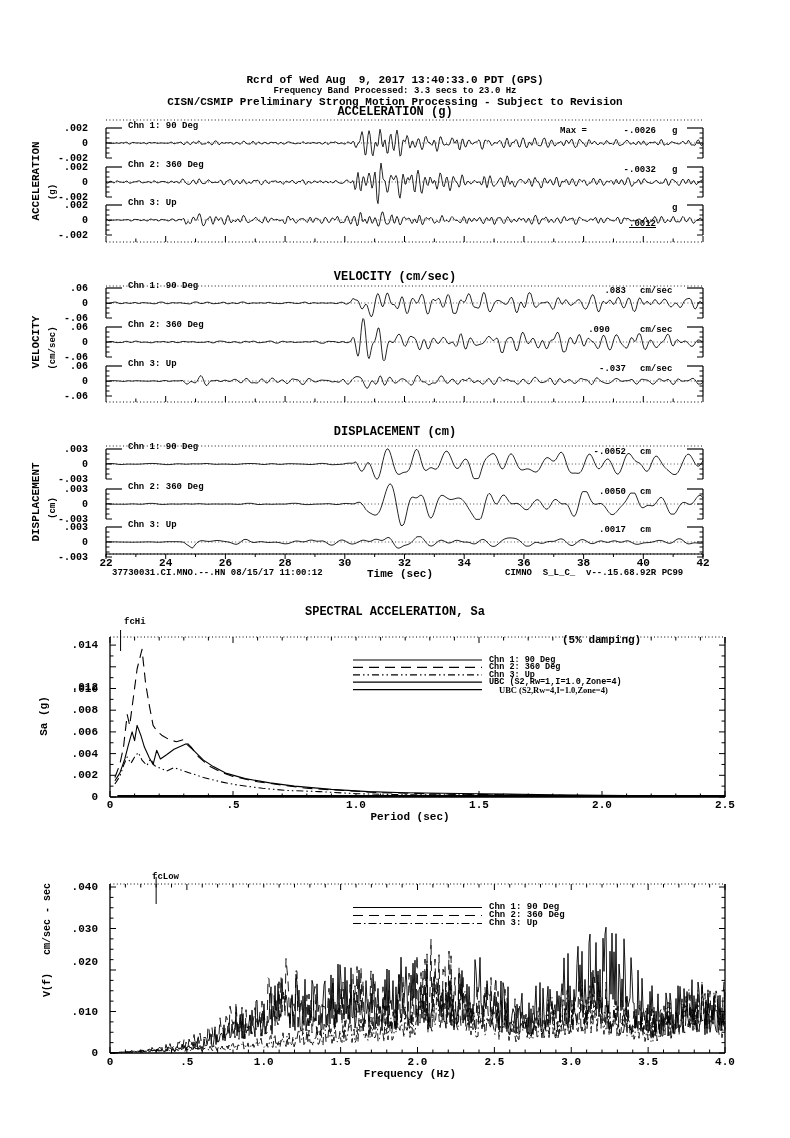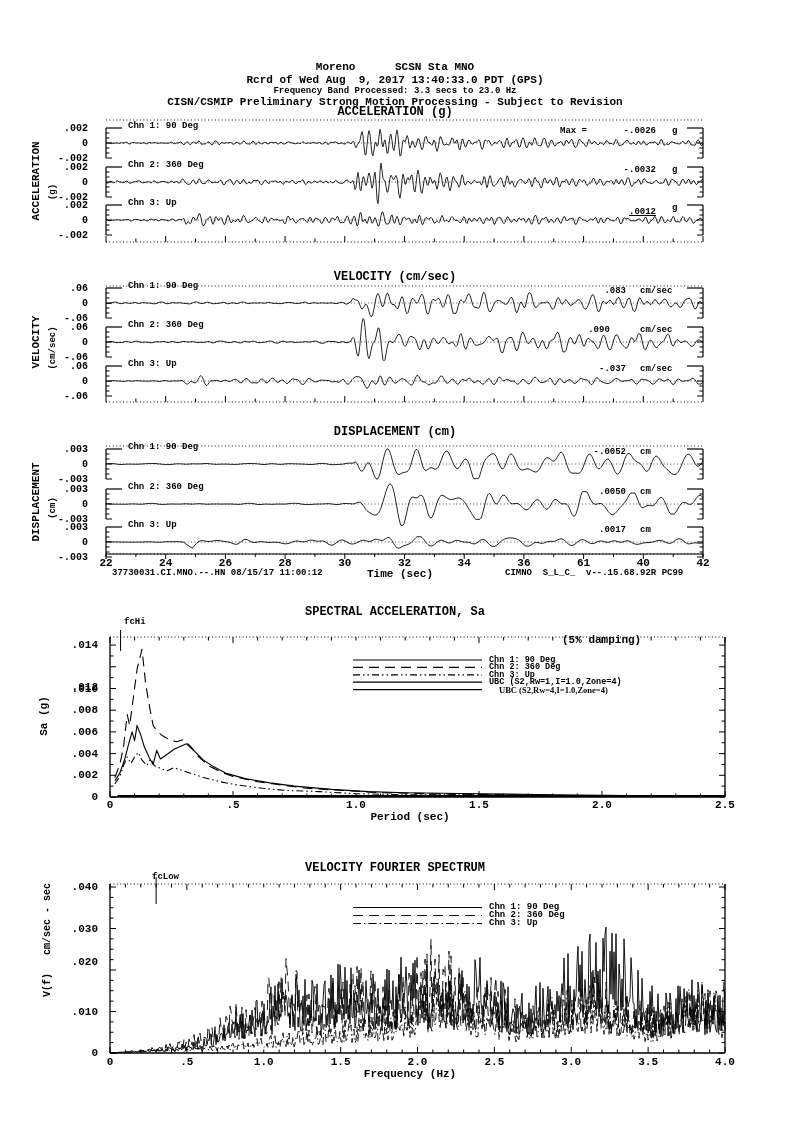--- a/index.html
+++ b/index.html
@@ -469,30 +469,28 @@
       <line x1="725" y1="887" x2="719" y2="887" stroke="#000" stroke-width="1"></line>
       <line x1="156.125" y1="877" x2="156.125" y2="904" stroke="#000" stroke-width="1"></line>
       <polyline points="110.0,1053.0 111.0,1053.0 112.0,1052.8 113.0,1052.7 114.0,1052.8 115.0,1052.8 116.0,1052.4 117.0,1052.7 118.0,1052.8 119.0,1052.3 120.0,1052.1 121.0,1052.1 122.0,1052.0 123.0,1052.2 124.0,1052.0 125.0,1052.3 126.0,1051.9 127.0,1052.0 128.0,1051.7 129.0,1052.2 130.0,1051.9 131.0,1051.6 132.0,1052.2 133.0,1051.8 134.0,1050.8 135.0,1051.8 136.0,1051.7 137.0,1052.1 138.0,1051.6 139.0,1052.0 140.0,1050.1 141.0,1050.7 142.0,1050.1 143.0,1050.5 144.0,1051.7 145.0,1050.7 146.0,1051.8 147.0,1050.5 148.0,1049.7 149.0,1049.4 150.0,1049.1 151.0,1050.8 152.0,1050.1 153.0,1051.0 154.0,1049.9 155.0,1050.5 156.0,1050.2 157.0,1051.0 158.0,1048.9 159.0,1051.5 160.0,1049.8 161.0,1051.3 162.0,1048.2 163.0,1051.2 164.0,1051.2 165.0,1051.3 166.0,1048.7 167.0,1051.1 168.0,1046.9 169.0,1047.8 170.0,1048.2 171.0,1048.3 172.0,1050.6 173.0,1048.2 174.0,1050.9 175.0,1050.2 176.0,1047.3 177.0,1046.9 178.0,1047.3 179.0,1049.4 180.0,1047.7 181.0,1049.1 182.0,1044.4 183.0,1049.1 184.0,1045.6 185.0,1047.9 186.0,1049.8 187.0,1046.7 188.0,1047.1 189.0,1045.7 190.0,1048.1 191.0,1047.0 192.0,1049.7 193.0,1048.2 194.0,1041.8 195.0,1047.8 196.0,1041.4 197.0,1043.6 198.0,1049.7 199.0,1047.0 200.0,1045.5 201.0,1048.8 202.0,1046.3 203.0,1049.2 204.0,1038.9 205.0,1046.2 206.0,1045.2 207.0,1045.3 208.0,1039.4 209.0,1040.8 210.0,1033.6 211.0,1037.8 212.0,1047.0 213.0,1046.7 214.0,1039.6 215.0,1029.4 216.0,1044.6 217.0,1034.5 218.0,1041.9 219.0,1041.4 220.0,1035.6 221.0,1033.5 222.0,1033.4 223.0,1040.3 224.0,1024.8 225.0,1040.9 226.0,1033.9 227.0,1034.3 228.0,1027.0 229.0,1022.7 230.0,1038.0 231.0,1036.2 232.0,1024.1 233.0,1033.6 234.0,1030.4 235.0,1027.3 236.0,1012.4 237.0,1035.8 238.0,1024.0 239.0,1032.1 240.0,1022.3 241.0,1014.2 242.0,1038.2 243.0,1013.5 244.0,1038.9 245.0,1024.5 246.0,1033.3 247.0,1029.7 248.0,1031.0 249.0,1022.8 250.0,1014.9 251.0,1033.8 252.0,1010.1 253.0,1025.6 254.0,1028.0 255.0,1036.8 256.0,1001.0 257.0,1000.2 258.0,1027.1 259.0,1020.0 260.0,1020.1 261.0,1031.4 262.0,1036.0 263.0,1025.9 264.0,1003.8 265.0,1034.2 266.0,1031.1 267.0,1021.5 268.0,1022.9 269.0,1019.2 270.0,999.8 271.0,986.8 272.0,1034.3 273.0,1005.9 274.0,1016.8 275.0,985.6 276.0,1016.8 277.0,1019.0 278.0,983.7 279.0,1020.8 280.0,1013.8 281.0,1016.3 282.0,978.6 283.0,999.4 284.0,996.1 285.0,1002.5 286.0,995.1 287.0,1000.7 288.0,1016.3 289.0,1012.7 290.0,1028.0 291.0,1005.2 292.0,995.5 293.0,1026.9 294.0,1014.4 295.0,1030.5 296.0,974.3 297.0,982.8 298.0,1007.1 299.0,990.1 300.0,1025.7 301.0,1031.2 302.0,1029.4 303.0,995.9 304.0,1025.4 305.0,979.3 306.0,1030.8 307.0,1021.8 308.0,1018.3 309.0,1025.8 310.0,1009.6 311.0,1020.5 312.0,980.3 313.0,984.7 314.0,1021.7 315.0,1017.7 316.0,1021.0 317.0,983.9 318.0,1011.7 319.0,1005.2 320.0,1006.4 321.0,1029.4 322.0,1029.7 323.0,1001.2 324.0,984.9 325.0,980.9 326.0,1027.4 327.0,1025.4 328.0,1023.5 329.0,998.6 330.0,1024.0 331.0,974.9 332.0,1018.5 333.0,978.1 334.0,1012.9 335.0,1027.1 336.0,1004.4 337.0,1022.3 338.0,964.1 339.0,1014.2 340.0,964.7 341.0,980.7 342.0,1008.7 343.0,1004.2 344.0,1019.1 345.0,967.2 346.0,1013.7 347.0,980.4 348.0,1018.8 349.0,1004.9 350.0,1023.7 351.0,967.8 352.0,1016.9 353.0,1018.1 354.0,998.2 355.0,1028.1 356.0,1021.1 357.0,1000.7 358.0,1002.8 359.0,970.0 360.0,1001.4 361.0,1000.0 362.0,1013.4 363.0,1020.0 364.0,1026.8 365.0,1009.4 366.0,980.6 367.0,1001.7 368.0,1007.5 369.0,1027.4 370.0,1010.8 371.0,993.0 372.0,1013.0 373.0,973.9 374.0,991.4 375.0,1029.5 376.0,1019.2 377.0,1003.3 378.0,988.4 379.0,1013.7 380.0,1007.2 381.0,1010.7 382.0,1030.8 383.0,1005.2 384.0,1009.3 385.0,979.5 386.0,1010.1 387.0,969.0 388.0,1027.5 389.0,970.1 390.0,1003.5 391.0,1000.3 392.0,1009.5 393.0,980.6 394.0,1020.5 395.0,1026.7 396.0,986.8 397.0,1027.8 398.0,991.8 399.0,974.3 400.0,1001.2 401.0,957.2 402.0,993.4 403.0,1013.8 404.0,1001.5 405.0,986.7 406.0,966.7 407.0,990.1 408.0,1024.7 409.0,1019.4 410.0,1019.9 411.0,975.0 412.0,1000.6 413.0,963.1 414.0,997.9 415.0,960.2 416.0,1017.4 417.0,1008.9 418.0,1025.6 419.0,989.7 420.0,986.8 421.0,1001.7 422.0,1001.1 423.0,1000.9 424.0,1009.0 425.0,1012.4 426.0,986.1 427.0,964.2 428.0,1029.1 429.0,1013.2 430.0,1026.5 431.0,1013.8 432.0,1009.9 433.0,984.1 434.0,976.7 435.0,991.6 436.0,991.5 437.0,993.4 438.0,988.6 439.0,1001.1 440.0,1015.7 441.0,995.6 442.0,997.3 443.0,989.5 444.0,1021.7 445.0,1021.3 446.0,1028.3 447.0,992.3 448.0,1009.8 449.0,981.8 450.0,1010.6 451.0,1025.1 452.0,1004.0 453.0,999.0 454.0,1029.9 455.0,1009.3 456.0,1012.1 457.0,1024.3 458.0,1020.6 459.0,973.0 460.0,974.4 461.0,999.5 462.0,970.5 463.0,1023.1 464.0,1015.6 465.0,1020.3 466.0,1011.7 467.0,984.2 468.0,1021.0 469.0,986.5 470.0,1008.0 471.0,1014.2 472.0,1021.8 473.0,1004.4 474.0,1005.5 475.0,959.6 476.0,970.3 477.0,989.6 478.0,992.1 479.0,986.2 480.0,957.4 481.0,1002.6 482.0,1010.8 483.0,1026.7 484.0,995.3 485.0,1006.0 486.0,1008.9 487.0,980.7 488.0,994.3 489.0,995.4 490.0,994.7 491.0,1018.7 492.0,1024.3 493.0,1014.4 494.0,995.9 495.0,992.1 496.0,1018.3 497.0,1009.7 498.0,1012.0 499.0,1030.1 500.0,1012.6 501.0,981.0 502.0,1032.5 503.0,982.6 504.0,987.8 505.0,1020.6 506.0,1011.2 507.0,1031.7 508.0,986.7 509.0,1034.5 510.0,1034.8 511.0,1023.8 512.0,1015.1 513.0,1008.7 514.0,1012.0 515.0,1013.7 516.0,1033.7 517.0,1004.2 518.0,1016.4 519.0,1034.5 520.0,1032.1 521.0,1004.2 522.0,993.2 523.0,1023.6 524.0,1023.5 525.0,1021.8 526.0,1027.3 527.0,1017.8 528.0,1033.9 529.0,1002.7 530.0,1034.0 531.0,1008.7 532.0,1033.4 533.0,1028.3 534.0,1029.8 535.0,1005.4 536.0,985.8 537.0,1021.2 538.0,1025.5 539.0,1024.6 540.0,982.5 541.0,1031.4 542.0,1031.8 543.0,988.2 544.0,1015.0 545.0,1028.1 546.0,1027.5 547.0,1000.2 548.0,986.3 549.0,1023.1 550.0,989.2 551.0,1006.2 552.0,1003.6 553.0,1015.2 554.0,1009.2 555.0,1004.6 556.0,1018.6 557.0,991.1 558.0,1011.2 559.0,995.6 560.0,1021.8 561.0,996.6 562.0,983.7 563.0,995.1 564.0,957.9 565.0,996.8 566.0,1023.9 567.0,1023.0 568.0,953.4 569.0,1021.7 570.0,985.8 571.0,1010.1 572.0,1012.9 573.0,1011.4 574.0,989.4 575.0,1001.6 576.0,996.0 577.0,963.4 578.0,946.3 579.0,991.6 580.0,964.8 581.0,999.3 582.0,951.3 583.0,1017.4 584.0,1000.9 585.0,979.4 586.0,1001.3 587.0,1015.7 588.0,1009.6 589.0,943.2 590.0,934.1 591.0,1006.2 592.0,972.2 593.0,996.7 594.0,977.0 595.0,983.0 596.0,942.5 597.0,1008.8 598.0,971.0 599.0,1016.6 600.0,969.3 601.0,1009.0 602.0,1014.4 603.0,938.2 604.0,971.4 605.0,933.9 606.0,927.2 607.0,1012.6 608.0,1005.8 609.0,1013.5 610.0,951.2 611.0,994.2 612.0,933.1 613.0,999.4 614.0,951.8 615.0,1004.6 616.0,933.7 617.0,1009.4 618.0,1017.1 619.0,964.0 620.0,978.8 621.0,1010.7 622.0,978.9 623.0,1007.2 624.0,938.8 625.0,966.9 626.0,1009.8 627.0,996.2 628.0,1006.3 629.0,1002.3 630.0,997.9 631.0,957.6 632.0,976.3 633.0,1002.6 634.0,1003.0 635.0,1028.2 636.0,1013.2 637.0,1027.7 638.0,970.2 639.0,1008.2 640.0,1008.8 641.0,1031.3 642.0,978.3 643.0,1007.2 644.0,1016.7 645.0,1015.7 646.0,1029.9 647.0,1008.0 648.0,1032.8 649.0,1028.6 650.0,991.4 651.0,1016.0 652.0,985.6 653.0,1012.7 654.0,1010.8 655.0,1032.2 656.0,1011.1 657.0,1021.4 658.0,993.8 659.0,1026.9 660.0,1034.3 661.0,1014.3 662.0,1036.2 663.0,1035.8 664.0,1023.7 665.0,1021.2 666.0,992.9 667.0,1001.0 668.0,1036.0 669.0,1026.4 670.0,993.1 671.0,1002.4 672.0,1028.3 673.0,1014.3 674.0,1032.4 675.0,1032.4 676.0,998.5 677.0,1028.0 678.0,985.7 679.0,1014.8 680.0,986.4 681.0,1005.4 682.0,1022.5 683.0,1032.6 684.0,988.5 685.0,1008.7 686.0,1016.0 687.0,991.5 688.0,1018.3 689.0,1025.5 690.0,1019.6 691.0,1010.0 692.0,979.7 693.0,1025.2 694.0,995.6 695.0,1025.3 696.0,1020.2 697.0,1032.1 698.0,982.0 699.0,990.5 700.0,1012.3 701.0,1021.6 702.0,984.2 703.0,997.1 704.0,1010.5 705.0,1034.8 706.0,999.8 707.0,1033.6 708.0,993.3 709.0,1013.8 710.0,1032.3 711.0,1025.4 712.0,1005.0 713.0,1020.2 714.0,998.4 715.0,1024.9 716.0,1030.5 717.0,1032.4 718.0,995.6 719.0,1025.4 720.0,995.2 721.0,1030.9 722.0,1007.7 723.0,1025.2 724.0,1010.0 725.0,992.2" fill="none" stroke="#000" stroke-width="0.9" stroke-linejoin="round"></polyline>
       <polyline points="110.0,1053.0 111.0,1052.9 112.0,1052.9 113.0,1052.8 114.0,1052.9 115.0,1052.8 116.0,1052.5 117.0,1052.8 118.0,1052.4 119.0,1052.7 120.0,1052.1 121.0,1052.6 122.0,1052.7 123.0,1052.6 124.0,1051.5 125.0,1052.1 126.0,1052.2 127.0,1052.2 128.0,1052.0 129.0,1052.2 130.0,1052.4 131.0,1050.8 132.0,1050.7 133.0,1051.6 134.0,1050.5 135.0,1051.8 136.0,1052.2 137.0,1051.9 138.0,1050.7 139.0,1051.8 140.0,1050.7 141.0,1052.1 142.0,1050.6 143.0,1051.6 144.0,1049.2 145.0,1051.1 146.0,1051.3 147.0,1050.5 148.0,1050.3 149.0,1050.9 150.0,1051.4 151.0,1051.1 152.0,1047.4 153.0,1049.4 154.0,1049.2 155.0,1051.0 156.0,1048.5 157.0,1050.7 158.0,1048.8 159.0,1047.7 160.0,1047.5 161.0,1048.4 162.0,1047.4 163.0,1050.3 164.0,1050.2 165.0,1049.8 166.0,1044.5 167.0,1048.3 168.0,1047.7 169.0,1050.1 170.0,1043.6 171.0,1047.2 172.0,1048.4 173.0,1046.7 174.0,1046.8 175.0,1048.7 176.0,1049.4 177.0,1049.3 178.0,1042.2 179.0,1043.4 180.0,1041.5 181.0,1045.2 182.0,1043.5 183.0,1046.7 184.0,1039.6 185.0,1048.1 186.0,1042.1 187.0,1044.2 188.0,1047.6 189.0,1039.1 190.0,1041.9 191.0,1046.3 192.0,1041.9 193.0,1046.2 194.0,1034.5 195.0,1042.0 196.0,1042.0 197.0,1046.9 198.0,1034.1 199.0,1043.5 200.0,1033.2 201.0,1040.7 202.0,1035.9 203.0,1036.8 204.0,1038.2 205.0,1037.0 206.0,1038.6 207.0,1044.4 208.0,1026.1 209.0,1028.6 210.0,1042.8 211.0,1044.6 212.0,1027.7 213.0,1037.4 214.0,1038.9 215.0,1026.8 216.0,1034.0 217.0,1042.3 218.0,1041.1 219.0,1034.6 220.0,1017.8 221.0,1027.4 222.0,1024.9 223.0,1029.5 224.0,1040.9 225.0,1030.3 226.0,1016.3 227.0,1018.0 228.0,1027.8 229.0,1033.3 230.0,1006.2 231.0,1011.1 232.0,1020.6 233.0,1024.5 234.0,1021.8 235.0,1037.9 236.0,1002.2 237.0,1019.4 238.0,1032.4 239.0,1039.4 240.0,1013.5 241.0,1032.9 242.0,1007.2 243.0,1038.4 244.0,1031.6 245.0,1038.6 246.0,1009.7 247.0,1028.1 248.0,1026.5 249.0,1035.8 250.0,1015.2 251.0,1030.5 252.0,1034.1 253.0,1021.4 254.0,1016.7 255.0,1007.6 256.0,1029.8 257.0,1018.6 258.0,1026.2 259.0,1023.0 260.0,1011.5 261.0,1036.2 262.0,1001.1 263.0,1026.7 264.0,1010.3 265.0,1023.6 266.0,1033.7 267.0,1033.0 268.0,977.8 269.0,978.8 270.0,1009.0 271.0,1030.3 272.0,991.6 273.0,993.2 274.0,995.8 275.0,1026.6 276.0,997.4 277.0,1021.5 278.0,1024.9 279.0,981.7 280.0,1017.5 281.0,977.1 282.0,1012.1 283.0,992.0 284.0,995.7 285.0,1016.3 286.0,958.5 287.0,969.7 288.0,980.7 289.0,1002.0 290.0,1026.8 291.0,994.1 292.0,993.7 293.0,1016.1 294.0,1003.8 295.0,1010.8 296.0,970.7 297.0,971.3 298.0,1030.1 299.0,1011.2 300.0,1011.6 301.0,998.5 302.0,1007.8 303.0,1023.5 304.0,1018.4 305.0,1019.0 306.0,1017.5 307.0,994.8 308.0,1025.7 309.0,994.0 310.0,1023.0 311.0,1000.3 312.0,1033.0 313.0,1022.6 314.0,993.8 315.0,986.4 316.0,1023.7 317.0,1033.5 318.0,1032.8 319.0,1012.1 320.0,1035.0 321.0,1029.5 322.0,1004.5 323.0,1006.8 324.0,1006.1 325.0,1007.4 326.0,1011.2 327.0,1027.5 328.0,1000.6 329.0,988.3 330.0,1005.8 331.0,1012.6 332.0,991.5 333.0,979.9 334.0,1029.4 335.0,1002.2 336.0,1024.1 337.0,1008.8 338.0,1013.8 339.0,1002.2 340.0,1016.8 341.0,988.5 342.0,1024.6 343.0,982.1 344.0,1007.8 345.0,1025.2 346.0,1023.1 347.0,1006.4 348.0,1007.3 349.0,1019.6 350.0,984.5 351.0,1006.7 352.0,979.5 353.0,973.6 354.0,1004.4 355.0,985.6 356.0,1017.2 357.0,966.5 358.0,1012.5 359.0,1000.3 360.0,1016.8 361.0,967.7 362.0,1012.0 363.0,980.8 364.0,1018.8 365.0,1023.7 366.0,1016.9 367.0,1008.9 368.0,998.5 369.0,1021.5 370.0,997.8 371.0,970.9 372.0,1009.8 373.0,1003.9 374.0,991.9 375.0,979.6 376.0,1012.6 377.0,1018.6 378.0,1004.2 379.0,1028.8 380.0,1006.3 381.0,1021.5 382.0,1021.3 383.0,986.8 384.0,1022.5 385.0,994.7 386.0,1024.3 387.0,1005.7 388.0,1028.0 389.0,990.6 390.0,1031.6 391.0,1021.8 392.0,1033.0 393.0,1011.8 394.0,1015.4 395.0,1019.8 396.0,1029.7 397.0,993.6 398.0,1012.3 399.0,974.8 400.0,1011.0 401.0,1021.9 402.0,1016.3 403.0,976.6 404.0,1008.1 405.0,1011.5 406.0,1015.0 407.0,1016.8 408.0,1025.9 409.0,973.1 410.0,991.1 411.0,1005.7 412.0,1026.3 413.0,989.3 414.0,1014.1 415.0,1017.1 416.0,1017.3 417.0,954.7 418.0,1001.2 419.0,1019.9 420.0,1023.1 421.0,972.4 422.0,1018.3 423.0,971.0 424.0,1022.6 425.0,959.0 426.0,1018.9 427.0,953.9 428.0,1022.9 429.0,1015.8 430.0,991.6 431.0,939.0 432.0,1018.2 433.0,1016.3 434.0,1017.0 435.0,959.0 436.0,995.2 437.0,994.7 438.0,1001.6 439.0,954.7 440.0,1008.8 441.0,995.9 442.0,1023.0 443.0,969.2 444.0,971.9 445.0,965.5 446.0,1012.8 447.0,1024.0 448.0,1005.8 449.0,951.1 450.0,1025.5 451.0,955.8 452.0,1008.7 453.0,1008.7 454.0,994.7 455.0,977.4 456.0,1023.9 457.0,1024.4 458.0,1007.6 459.0,967.9 460.0,1014.4 461.0,1025.9 462.0,1022.3 463.0,974.6 464.0,1016.3 465.0,1004.1 466.0,1031.6 467.0,1025.2 468.0,1022.8 469.0,1030.6 470.0,1008.1 471.0,1018.0 472.0,1004.9 473.0,1003.6 474.0,1021.8 475.0,1027.0 476.0,1032.5 477.0,985.3 478.0,1022.1 479.0,1014.2 480.0,1013.4 481.0,1010.4 482.0,1014.3 483.0,1002.8 484.0,1012.7 485.0,987.1 486.0,1006.5 487.0,984.0 488.0,1012.0 489.0,1023.5 490.0,1024.7 491.0,977.5 492.0,1014.5 493.0,1006.2 494.0,1014.2 495.0,986.4 496.0,977.4 497.0,1028.2 498.0,991.3 499.0,1027.6 500.0,1012.9 501.0,1000.4 502.0,1018.3 503.0,1025.9 504.0,1026.4 505.0,989.3 506.0,1031.3 507.0,997.5 508.0,1028.8 509.0,1025.5 510.0,1022.2 511.0,1023.8 512.0,1020.7 513.0,1021.6 514.0,1032.4 515.0,998.7 516.0,1013.9 517.0,1019.8 518.0,1015.8 519.0,1004.0 520.0,1011.0 521.0,1020.3 522.0,1011.9 523.0,1027.8 524.0,1015.0 525.0,1028.7 526.0,1022.8 527.0,1019.4 528.0,1015.9 529.0,1029.4 530.0,1035.0 531.0,1035.8 532.0,1033.2 533.0,1005.8 534.0,1027.8 535.0,1022.4 536.0,1031.0 537.0,1011.1 538.0,1020.4 539.0,1024.1 540.0,1025.7 541.0,1029.7 542.0,1037.8 543.0,1020.1 544.0,1037.8 545.0,1034.8 546.0,1014.6 547.0,1020.8 548.0,1026.0 549.0,1034.0 550.0,1021.8 551.0,1011.6 552.0,1011.4 553.0,1016.1 554.0,1010.1 555.0,1037.3 556.0,1037.9 557.0,1022.3 558.0,1037.7 559.0,1032.8 560.0,1025.0 561.0,995.0 562.0,999.3 563.0,1031.0 564.0,1021.2 565.0,1008.5 566.0,1015.6 567.0,1018.2 568.0,1032.2 569.0,1003.4 570.0,1023.9 571.0,1032.4 572.0,1014.0 573.0,1032.5 574.0,1000.3 575.0,1017.0 576.0,1014.7 577.0,1026.5 578.0,1008.7 579.0,982.0 580.0,981.2 581.0,1032.9 582.0,1026.9 583.0,1031.1 584.0,1019.1 585.0,1026.3 586.0,1010.5 587.0,1025.3 588.0,997.1 589.0,998.5 590.0,1012.1 591.0,1000.7 592.0,1017.5 593.0,970.3 594.0,986.7 595.0,998.3 596.0,1008.5 597.0,1005.0 598.0,975.4 599.0,1003.6 600.0,1006.6 601.0,1029.2 602.0,997.0 603.0,1020.9 604.0,1012.2 605.0,1013.3 606.0,982.2 607.0,1024.3 608.0,1003.2 609.0,1032.5 610.0,1023.4 611.0,1033.2 612.0,1020.5 613.0,1026.4 614.0,1010.6 615.0,1024.3 616.0,1009.0 617.0,1009.9 618.0,1006.2 619.0,1035.9 620.0,1026.4 621.0,995.7 622.0,995.9 623.0,1033.0 624.0,1029.0 625.0,1015.9 626.0,996.8 627.0,1024.5 628.0,1010.5 629.0,1028.0 630.0,1024.6 631.0,1035.3 632.0,1028.5 633.0,1022.1 634.0,1011.2 635.0,1028.0 636.0,1017.4 637.0,1024.8 638.0,1030.6 639.0,1006.4 640.0,999.9 641.0,1030.2 642.0,1011.7 643.0,1032.0 644.0,1024.6 645.0,1012.8 646.0,1010.0 647.0,1023.0 648.0,1001.5 649.0,1031.3 650.0,1010.6 651.0,1029.4 652.0,1008.9 653.0,1037.2 654.0,1007.3 655.0,1037.1 656.0,1022.1 657.0,1034.6 658.0,1033.1 659.0,1018.6 660.0,1038.2 661.0,1034.1 662.0,1012.9 663.0,1031.3 664.0,1005.8 665.0,1027.7 666.0,1021.4 667.0,1025.0 668.0,1014.4 669.0,1022.7 670.0,1014.5 671.0,1038.3 672.0,1033.5 673.0,1035.4 674.0,1027.1 675.0,1018.7 676.0,1028.9 677.0,1027.7 678.0,1014.5 679.0,1036.4 680.0,1019.7 681.0,1020.9 682.0,998.8 683.0,1021.0 684.0,1032.4 685.0,1032.7 686.0,1016.1 687.0,1008.8 688.0,1027.0 689.0,1025.9 690.0,994.9 691.0,1024.2 692.0,1009.4 693.0,1030.5 694.0,1007.2 695.0,1019.1 696.0,997.1 697.0,1017.3 698.0,1017.3 699.0,1031.7 700.0,1020.4 701.0,1015.0 702.0,1020.3 703.0,1020.7 704.0,1008.5 705.0,1029.7 706.0,1001.8 707.0,1028.3 708.0,989.8 709.0,1029.6 710.0,990.9 711.0,1017.6 712.0,1010.0 713.0,1024.2 714.0,995.8 715.0,1011.4 716.0,990.9 717.0,993.8 718.0,1013.7 719.0,1028.2 720.0,1017.6 721.0,1015.2 722.0,1030.1 723.0,995.3 724.0,982.3 725.0,1033.6" fill="none" stroke="#000" stroke-width="0.9" stroke-linejoin="round" stroke-dasharray="10,6"></polyline>
       <polyline points="110.0,1053.0 111.0,1053.0 112.0,1052.9 113.0,1052.9 114.0,1052.9 115.0,1052.8 116.0,1052.8 117.0,1052.9 118.0,1052.6 119.0,1052.8 120.0,1052.5 121.0,1052.8 122.0,1052.7 123.0,1052.5 124.0,1052.7 125.0,1052.6 126.0,1051.9 127.0,1052.2 128.0,1052.2 129.0,1052.3 130.0,1051.6 131.0,1052.4 132.0,1052.0 133.0,1052.0 134.0,1052.0 135.0,1051.8 136.0,1051.4 137.0,1052.1 138.0,1051.9 139.0,1052.1 140.0,1050.9 141.0,1051.5 142.0,1052.2 143.0,1051.9 144.0,1051.1 145.0,1052.0 146.0,1051.2 147.0,1052.2 148.0,1052.2 149.0,1051.7 150.0,1051.8 151.0,1051.5 152.0,1051.0 153.0,1050.9 154.0,1050.1 155.0,1050.1 156.0,1051.9 157.0,1051.4 158.0,1050.4 159.0,1051.5 160.0,1051.3 161.0,1050.0 162.0,1050.3 163.0,1051.6 164.0,1051.9 165.0,1051.8 166.0,1050.2 167.0,1051.0 168.0,1049.4 169.0,1050.5 170.0,1050.8 171.0,1051.6 172.0,1048.7 173.0,1048.9 174.0,1051.1 175.0,1051.7 176.0,1049.5 177.0,1049.0 178.0,1050.8 179.0,1050.4 180.0,1049.2 181.0,1049.4 182.0,1049.4 183.0,1049.8 184.0,1050.8 185.0,1051.5 186.0,1048.3 187.0,1050.3 188.0,1048.9 189.0,1050.8 190.0,1051.0 191.0,1049.9 192.0,1051.0 193.0,1050.1 194.0,1047.1 195.0,1048.5 196.0,1048.7 197.0,1048.4 198.0,1048.8 199.0,1046.8 200.0,1050.4 201.0,1048.4 202.0,1051.2 203.0,1049.3 204.0,1048.8 205.0,1048.2 206.0,1048.0 207.0,1048.5 208.0,1048.9 209.0,1050.7 210.0,1046.2 211.0,1048.0 212.0,1050.3 213.0,1050.3 214.0,1044.9 215.0,1045.6 216.0,1047.9 217.0,1050.6 218.0,1047.6 219.0,1048.0 220.0,1046.9 221.0,1050.0 222.0,1046.0 223.0,1048.9 224.0,1048.7 225.0,1049.5 226.0,1050.0 227.0,1044.5 228.0,1048.8 229.0,1045.1 230.0,1049.9 231.0,1047.8 232.0,1044.5 233.0,1043.3 234.0,1046.7 235.0,1048.8 236.0,1046.0 237.0,1049.8 238.0,1044.8 239.0,1045.7 240.0,1044.5 241.0,1043.3 242.0,1044.7 243.0,1041.5 244.0,1049.1 245.0,1045.6 246.0,1047.9 247.0,1046.9 248.0,1042.9 249.0,1047.7 250.0,1047.9 251.0,1045.7 252.0,1047.5 253.0,1043.9 254.0,1047.4 255.0,1044.1 256.0,1044.3 257.0,1038.7 258.0,1046.3 259.0,1043.0 260.0,1042.4 261.0,1038.2 262.0,1043.8 263.0,1046.3 264.0,1047.3 265.0,1046.3 266.0,1047.3 267.0,1043.1 268.0,1047.3 269.0,1044.9 270.0,1036.8 271.0,1035.4 272.0,1046.9 273.0,1047.3 274.0,1037.9 275.0,1034.5 276.0,1047.4 277.0,1042.7 278.0,1045.2 279.0,1040.7 280.0,1047.1 281.0,1040.2 282.0,1042.3 283.0,1032.8 284.0,1043.0 285.0,1043.7 286.0,1046.5 287.0,1036.0 288.0,1044.6 289.0,1033.0 290.0,1042.6 291.0,1045.7 292.0,1043.8 293.0,1036.7 294.0,1046.8 295.0,1044.1 296.0,1036.7 297.0,1038.7 298.0,1032.1 299.0,1029.5 300.0,1042.5 301.0,1039.1 302.0,1039.3 303.0,1028.6 304.0,1045.9 305.0,1042.2 306.0,1041.3 307.0,1029.2 308.0,1042.9 309.0,1030.0 310.0,1042.3 311.0,1042.3 312.0,1042.5 313.0,1045.7 314.0,1040.2 315.0,1038.3 316.0,1037.7 317.0,1025.7 318.0,1044.3 319.0,1043.8 320.0,1039.9 321.0,1030.5 322.0,1041.7 323.0,1045.1 324.0,1024.2 325.0,1025.9 326.0,1041.5 327.0,1036.7 328.0,1038.6 329.0,1023.2 330.0,1036.6 331.0,1028.7 332.0,1043.3 333.0,1034.6 334.0,1040.9 335.0,1021.9 336.0,1037.2 337.0,1041.6 338.0,1041.8 339.0,1038.0 340.0,1030.5 341.0,1041.5 342.0,1042.5 343.0,1023.9 344.0,1041.9 345.0,1020.7 346.0,1040.6 347.0,1039.2 348.0,1031.5 349.0,1023.3 350.0,1028.4 351.0,1024.8 352.0,1042.5 353.0,1035.1 354.0,1029.1 355.0,1042.7 356.0,1040.5 357.0,1026.9 358.0,1041.7 359.0,1017.5 360.0,1031.5 361.0,1019.2 362.0,1031.1 363.0,1019.5 364.0,1037.0 365.0,1038.0 366.0,1033.2 367.0,1036.1 368.0,1040.6 369.0,1024.8 370.0,1038.0 371.0,1017.0 372.0,1036.7 373.0,1016.0 374.0,1037.1 375.0,1037.8 376.0,1034.5 377.0,1013.1 378.0,1041.4 379.0,1041.0 380.0,1035.3 381.0,1026.4 382.0,1028.2 383.0,1033.7 384.0,1041.7 385.0,1018.7 386.0,1034.1 387.0,1027.8 388.0,1039.9 389.0,1025.3 390.0,1026.1 391.0,1017.8 392.0,1040.2 393.0,1038.7 394.0,1033.2 395.0,1009.4 396.0,1032.1 397.0,1012.3 398.0,1027.0 399.0,1028.2 400.0,1030.4 401.0,1008.1 402.0,1028.5 403.0,1029.9 404.0,1037.3 405.0,1005.4 406.0,1027.9 407.0,1030.4 408.0,1026.7 409.0,1019.8 410.0,1037.4 411.0,1011.8 412.0,1033.6 413.0,1017.1 414.0,1032.8 415.0,1034.8 416.0,1021.9 417.0,1020.0 418.0,1010.5 419.0,1000.1 420.0,1009.9 421.0,1004.1 422.0,1017.1 423.0,994.6 424.0,1020.8 425.0,1013.9 426.0,1022.1 427.0,997.0 428.0,1032.3 429.0,1017.2 430.0,1027.8 431.0,1026.9 432.0,1032.6 433.0,982.0 434.0,1020.9 435.0,1025.2 436.0,1015.6 437.0,978.6 438.0,994.3 439.0,1018.3 440.0,1028.7 441.0,1020.2 442.0,992.6 443.0,1019.8 444.0,1003.2 445.0,1008.7 446.0,982.2 447.0,1005.9 448.0,1015.3 449.0,1005.2 450.0,1007.7 451.0,978.5 452.0,1025.7 453.0,995.3 454.0,1027.4 455.0,1018.2 456.0,1021.2 457.0,1027.3 458.0,1030.1 459.0,999.4 460.0,1009.3 461.0,984.6 462.0,999.4 463.0,1002.9 464.0,1003.6 465.0,991.0 466.0,1001.4 467.0,1018.5 468.0,1008.2 469.0,1027.8 470.0,1002.4 471.0,1034.9 472.0,1008.1 473.0,1029.7 474.0,1012.4 475.0,1027.0 476.0,1036.9 477.0,1036.8 478.0,1036.3 479.0,999.3 480.0,1023.3 481.0,1017.7 482.0,1028.8 483.0,1014.8 484.0,1013.1 485.0,1035.2 486.0,1030.8 487.0,1017.0 488.0,1021.4 489.0,1019.2 490.0,1028.3 491.0,1024.8 492.0,1009.5 493.0,1024.9 494.0,1029.7 495.0,1034.8 496.0,1024.2 497.0,1020.8 498.0,1008.6 499.0,1039.6 500.0,1026.0 501.0,1031.5 502.0,1029.2 503.0,1026.4 504.0,1027.5 505.0,1018.2 506.0,1010.3 507.0,1022.0 508.0,1027.6 509.0,1040.5 510.0,1031.9 511.0,1028.6 512.0,1032.0 513.0,1020.8 514.0,1024.0 515.0,1036.0 516.0,1041.8 517.0,1026.6 518.0,1039.0 519.0,1039.5 520.0,1027.2 521.0,1023.2 522.0,1025.5 523.0,1031.1 524.0,1021.3 525.0,1024.2 526.0,1014.2 527.0,1038.9 528.0,1032.0 529.0,1037.5 530.0,1039.7 531.0,1037.5 532.0,1032.2 533.0,1038.2 534.0,1020.2 535.0,1017.6 536.0,1021.8 537.0,1036.9 538.0,1036.5 539.0,1007.5 540.0,1014.5 541.0,1026.8 542.0,1034.1 543.0,1031.3 544.0,1028.8 545.0,1021.5 546.0,1032.7 547.0,1031.2 548.0,999.9 549.0,1037.6 550.0,1025.0 551.0,1017.8 552.0,997.4 553.0,1034.1 554.0,1011.2 555.0,1036.2 556.0,1034.4 557.0,1035.6 558.0,1021.0 559.0,1033.6 560.0,1010.5 561.0,1031.4 562.0,1018.4 563.0,1000.2 564.0,1000.1 565.0,1034.9 566.0,1027.1 567.0,990.3 568.0,989.9 569.0,1034.0 570.0,1030.3 571.0,1030.2 572.0,1000.3 573.0,1025.0 574.0,996.0 575.0,1012.7 576.0,1016.5 577.0,1029.5 578.0,1031.6 579.0,1022.2 580.0,999.1 581.0,1010.6 582.0,985.1 583.0,1014.2 584.0,1005.1 585.0,1033.4 586.0,999.7 587.0,1028.5 588.0,1018.4 589.0,1000.1 590.0,984.2 591.0,1032.9 592.0,1015.2 593.0,1025.4 594.0,993.5 595.0,1017.9 596.0,1001.5 597.0,1032.7 598.0,1017.1 599.0,1017.4 600.0,990.5 601.0,1007.3 602.0,1019.6 603.0,1025.4 604.0,1034.3 605.0,1011.9 606.0,1030.6 607.0,1028.8 608.0,1001.5 609.0,1035.3 610.0,1012.4 611.0,1034.8 612.0,1023.1 613.0,1021.3 614.0,1006.1 615.0,1023.1 616.0,1001.3 617.0,1036.5 618.0,1024.5 619.0,1029.2 620.0,1034.9 621.0,1031.9 622.0,1019.3 623.0,1025.4 624.0,1007.7 625.0,1027.7 626.0,1009.1 627.0,1036.1 628.0,1005.9 629.0,1019.1 630.0,1033.2 631.0,1026.0 632.0,1037.1 633.0,1025.9 634.0,1039.3 635.0,1036.5 636.0,1009.2 637.0,1025.1 638.0,1030.1 639.0,1038.3 640.0,1021.2 641.0,1030.8 642.0,1012.6 643.0,1036.0 644.0,1025.3 645.0,1041.5 646.0,1037.1 647.0,1024.5 648.0,1040.1 649.0,1037.4 650.0,1022.6 651.0,1041.7 652.0,1025.9 653.0,1041.3 654.0,1015.0 655.0,1037.0 656.0,1019.8 657.0,1041.0 658.0,1037.6 659.0,1037.2 660.0,1012.0 661.0,1009.5 662.0,1027.5 663.0,1012.8 664.0,1029.1 665.0,1034.9 666.0,1008.0 667.0,1023.1 668.0,1002.0 669.0,1035.6 670.0,1002.8 671.0,1037.9 672.0,1035.6 673.0,1021.9 674.0,1035.6 675.0,1032.9 676.0,1012.3 677.0,1017.6 678.0,1012.2 679.0,1026.8 680.0,1028.7 681.0,1024.9 682.0,1003.8 683.0,1025.0 684.0,1003.9 685.0,1016.7 686.0,996.4 687.0,1011.4 688.0,994.6 689.0,989.3 690.0,1027.6 691.0,1019.3 692.0,1007.5 693.0,1024.8 694.0,1018.6 695.0,1030.1 696.0,1004.3 697.0,1030.0 698.0,990.3 699.0,1025.1 700.0,1024.5 701.0,1014.6 702.0,982.1 703.0,1005.8 704.0,997.1 705.0,993.4 706.0,1025.3 707.0,1010.6 708.0,1014.9 709.0,1013.5 710.0,1016.4 711.0,1022.3 712.0,1010.0 713.0,1023.7 714.0,992.2 715.0,1000.3 716.0,1008.4 717.0,1011.7 718.0,1024.0 719.0,1035.5 720.0,1008.6 721.0,1024.2 722.0,1037.7 723.0,1030.1 724.0,1011.4 725.0,1029.0" fill="none" stroke="#000" stroke-width="0.9" stroke-linejoin="round" stroke-dasharray="8,3,1.5,3"></polyline>
       <line x1="353" y1="907.5" x2="482" y2="907.5" stroke="#000" stroke-width="1.2"></line>
       <line x1="353" y1="915.5" x2="482" y2="915.5" stroke="#000" stroke-width="1.2" stroke-dasharray="10,6"></line>
       <line x1="353" y1="923.5" x2="482" y2="923.5" stroke="#000" stroke-width="1.2" stroke-dasharray="8,3,1.5,3"></line>
     </svg>
 
-  <div class="t c s11" style="top:61px">Moreno      SCSN Sta MNO</div>
   <div class="t c s11" style="top:74px">Rcrd of Wed Aug  9, 2017 13:40:33.0 PDT (GPS)</div>
   <div class="t c s9" style="top:87px">Frequency Band Processed: 3.3 secs to 23.0 Hz</div>
   <div class="t c s11" style="top:96px">CISN/CSMIP Preliminary Strong Motion Processing - Subject to Revision</div>
 
   <div class="t c s12" style="top:106px">ACCELERATION (g)</div>
   <div class="t c s12" style="top:271px">VELOCITY (cm/sec)</div>
   <div class="t c s12" style="top:426px">DISPLACEMENT (cm)</div>
   <div class="t c s12" style="top:606px">SPECTRAL ACCELERATION, Sa</div>
-  <div class="t c s12" style="top:862px">VELOCITY FOURIER SPECTRUM</div>
 
   <div class="t rot s11" style="left:30px;top:181px">ACCELERATION</div>
   <div class="t rot s9" style="left:49px;top:192px">(g)</div>
   <div class="t rot s11" style="left:30px;top:342px">VELOCITY</div>
   <div class="t rot s9" style="left:49px;top:348px">(cm/sec)</div>
   <div class="t rot s11" style="left:30px;top:502px">DISPLACEMENT</div>
   <div class="t rot s9" style="left:49px;top:508px">(cm)</div>
   <div class="t rot s11" style="left:38px;top:716px">Sa (g)</div>
   <div class="t rot" style="left:42px;top:940px">V(f)   cm/sec - sec</div>
 
@@ -507,21 +505,21 @@
   <div class="t s9" style="left:152px;top:873px">fcLow</div>
   <div class="t s11" style="left:310px;top:1068px;width:200px;text-align:center">Frequency (Hz)</div>
 <div class="t s9" style="left: 128px; top: 122px;">Chn 1: 90 Deg</div>
     <div class="t s9" style="left: 560px; top: 127px;">Max =</div>
     <div class="t s9 r" style="left: 604px; top: 127px; width: 52px;">-.0026</div>
     <div class="t s9" style="left: 672px; top: 127px;">g</div>
     <div class="t s9" style="left: 128px; top: 161px;">Chn 2: 360 Deg</div>
     <div class="t s9 r" style="left: 604px; top: 166px; width: 52px;">-.0032</div>
     <div class="t s9" style="left: 672px; top: 166px;">g</div>
     <div class="t s9" style="left: 128px; top: 199px;">Chn 3: Up</div>
-    <div class="t s9 r" style="left: 604px; top: 208px; width: 52px; text-decoration: underline;">.0012</div>
+    <div class="t s9 r" style="left: 604px; top: 220px; width: 52px; text-decoration: underline;">.0012</div>
     <div class="t s9" style="left: 672px; top: 204px;">g</div>
     <div class="t r" style="left: 38px; top: 123px; width: 50px;">.002</div>
     <div class="t r" style="left: 38px; top: 162px; width: 50px;">.002</div>
     <div class="t r" style="left: 38px; top: 200px; width: 50px;">.002</div>
     <div class="t r" style="left: 38px; top: 137.5px; width: 50px;">0</div>
     <div class="t r" style="left: 38px; top: 176.5px; width: 50px;">0</div>
     <div class="t r" style="left: 38px; top: 214.5px; width: 50px;">0</div>
     <div class="t r" style="left: 38px; top: 153px; width: 50px;">-.002</div>
     <div class="t r" style="left: 38px; top: 192px; width: 50px;">-.002</div>
     <div class="t r" style="left: 38px; top: 230px; width: 50px;">-.002</div>
@@ -544,21 +542,21 @@
     <div class="t r" style="left: 38px; top: 352px; width: 50px;">-.06</div>
     <div class="t r" style="left: 38px; top: 391px; width: 50px;">-.06</div>
     <div class="t c s11" style="left: 91px; top: 557px; width: 30px;">22</div>
     <div class="t c s11" style="left: 150.7px; top: 557px; width: 30px;">24</div>
     <div class="t c s11" style="left: 210.4px; top: 557px; width: 30px;">26</div>
     <div class="t c s11" style="left: 270.1px; top: 557px; width: 30px;">28</div>
     <div class="t c s11" style="left: 329.8px; top: 557px; width: 30px;">30</div>
     <div class="t c s11" style="left: 389.5px; top: 557px; width: 30px;">32</div>
     <div class="t c s11" style="left: 449.2px; top: 557px; width: 30px;">34</div>
     <div class="t c s11" style="left: 508.9px; top: 557px; width: 30px;">36</div>
-    <div class="t c s11" style="left: 568.6px; top: 557px; width: 30px;">61</div>
+    <div class="t c s11" style="left: 568.6px; top: 557px; width: 30px;">38</div>
     <div class="t c s11" style="left: 628.3px; top: 557px; width: 30px;">40</div>
     <div class="t c s11" style="left: 688px; top: 557px; width: 30px;">42</div>
     <div class="t s9" style="left: 128px; top: 443px;">Chn 1: 90 Deg</div>
     <div class="t s9 r" style="left: 572px; top: 448px; width: 54px;">-.0052</div>
     <div class="t s9" style="left: 640px; top: 448px;">cm</div>
     <div class="t s9" style="left: 128px; top: 483px;">Chn 2: 360 Deg</div>
     <div class="t s9 r" style="left: 572px; top: 488px; width: 54px;">.0050</div>
     <div class="t s9" style="left: 640px; top: 488px;">cm</div>
     <div class="t s9" style="left: 128px; top: 521px;">Chn 3: Up</div>
     <div class="t s9 r" style="left: 572px; top: 526px; width: 54px;">.0017</div>

